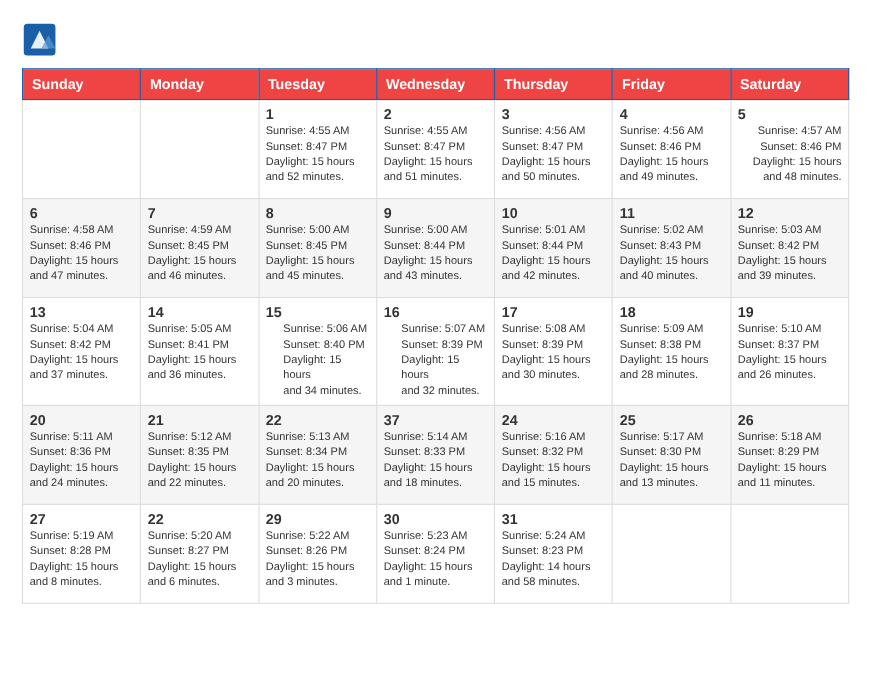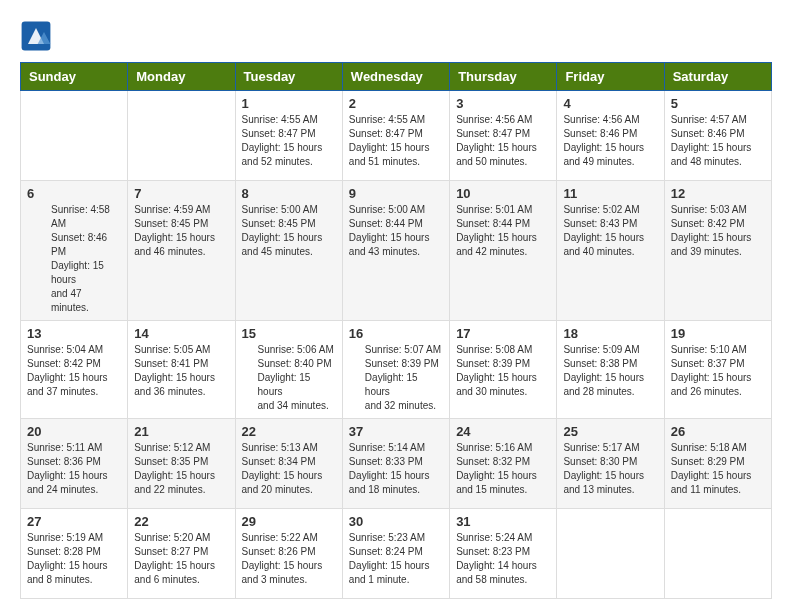--- a/index.html
+++ b/index.html
@@ -45,21 +45,21 @@
     .location {
       font-size: 14px;
       color: #555;
     }
     .calendar {
       width: 100%;
       border-collapse: collapse;
       border: 1px solid #ccc;
     }
     .calendar th {
-      background: #4d7c0f;
+      background: #ef4444;
       color: #fff;
       text-align: left;
       padding: 6px 8px;
       font-size: 13px;
       font-weight: bold;
       border: 1px solid #1a5fa8;
     }
     .calendar td {
       vertical-align: top;
       padding: 5px 6px;
@@ -145,30 +145,30 @@
         </td>
         <td>
           <span class="day-num">4</span>
           <div class="day-detail" style="white-space: pre-line;">Sunrise: 4:56 AM
 Sunset: 8:46 PM
 Daylight: 15 hours
 and 49 minutes.</div>
         </td>
         <td>
           <span class="day-num">5</span>
-          <div class="day-detail" style="white-space: pre-line;">Sunrise: 4:57 AM
+          <div class="day-detail" style="white-space: pre-line; text-align: right;">Sunrise: 4:57 AM
 Sunset: 8:46 PM
 Daylight: 15 hours
 and 48 minutes.</div>
         </td>
       </tr>
       <tr>
         <td>
           <span class="day-num">6</span>
-          <div class="day-detail" style="white-space: pre-line; margin-left: 24px;">Sunrise: 4:58 AM
+          <div class="day-detail" style="white-space: pre-line;">Sunrise: 4:58 AM
 Sunset: 8:46 PM
 Daylight: 15 hours
 and 47 minutes.</div>
         </td>
         <td>
           <span class="day-num">7</span>
           <div class="day-detail" style="white-space: pre-line;">Sunrise: 4:59 AM
 Sunset: 8:45 PM
 Daylight: 15 hours
 and 46 minutes.</div>

